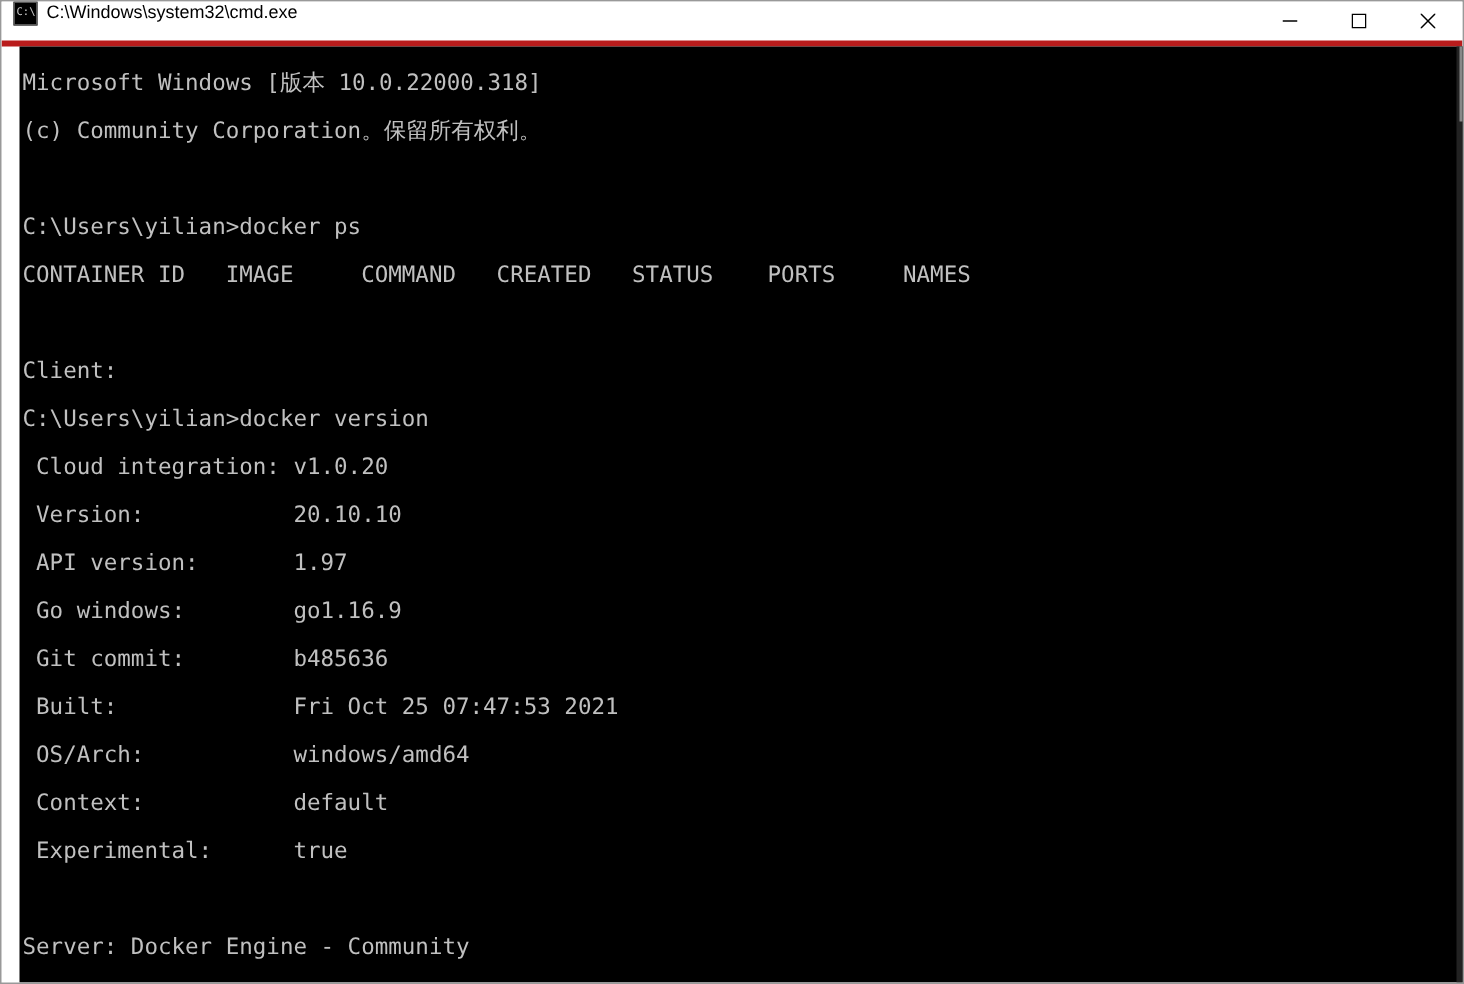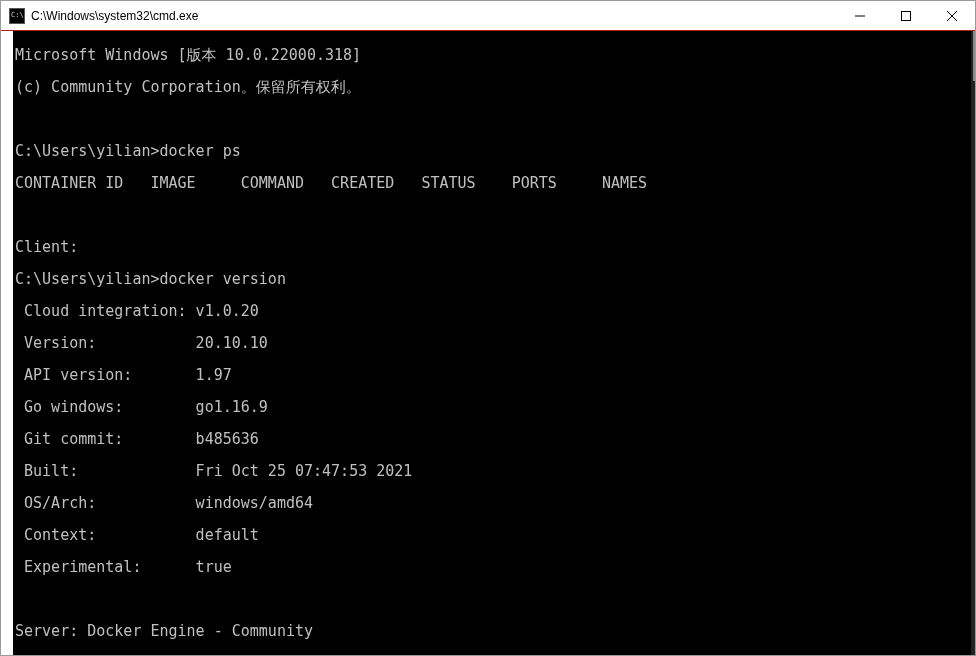--- a/index.html
+++ b/index.html
@@ -8,22 +8,22 @@
       height: 656px;
       background: #fff;
       font-family: "Segoe UI", Arial, sans-serif;
       overflow: hidden;
       border: 1px solid #999;
     }
     .titlebar {
       height: 30px;
       background: #fff;
       display: flex;
-      align-items: center;
-      border-bottom: 1px solid #b91c1c;
+      align-items: flex-start;
+      border-bottom: 4px solid #b91c1c;
     }
     .title-icon {
       width: 16px; height: 16px;
       margin: 0 6px 0 8px;
       background: #000;
       border: 1px solid #555;
       display: inline-block;
       position: relative;
     }
     .title-icon::after {

